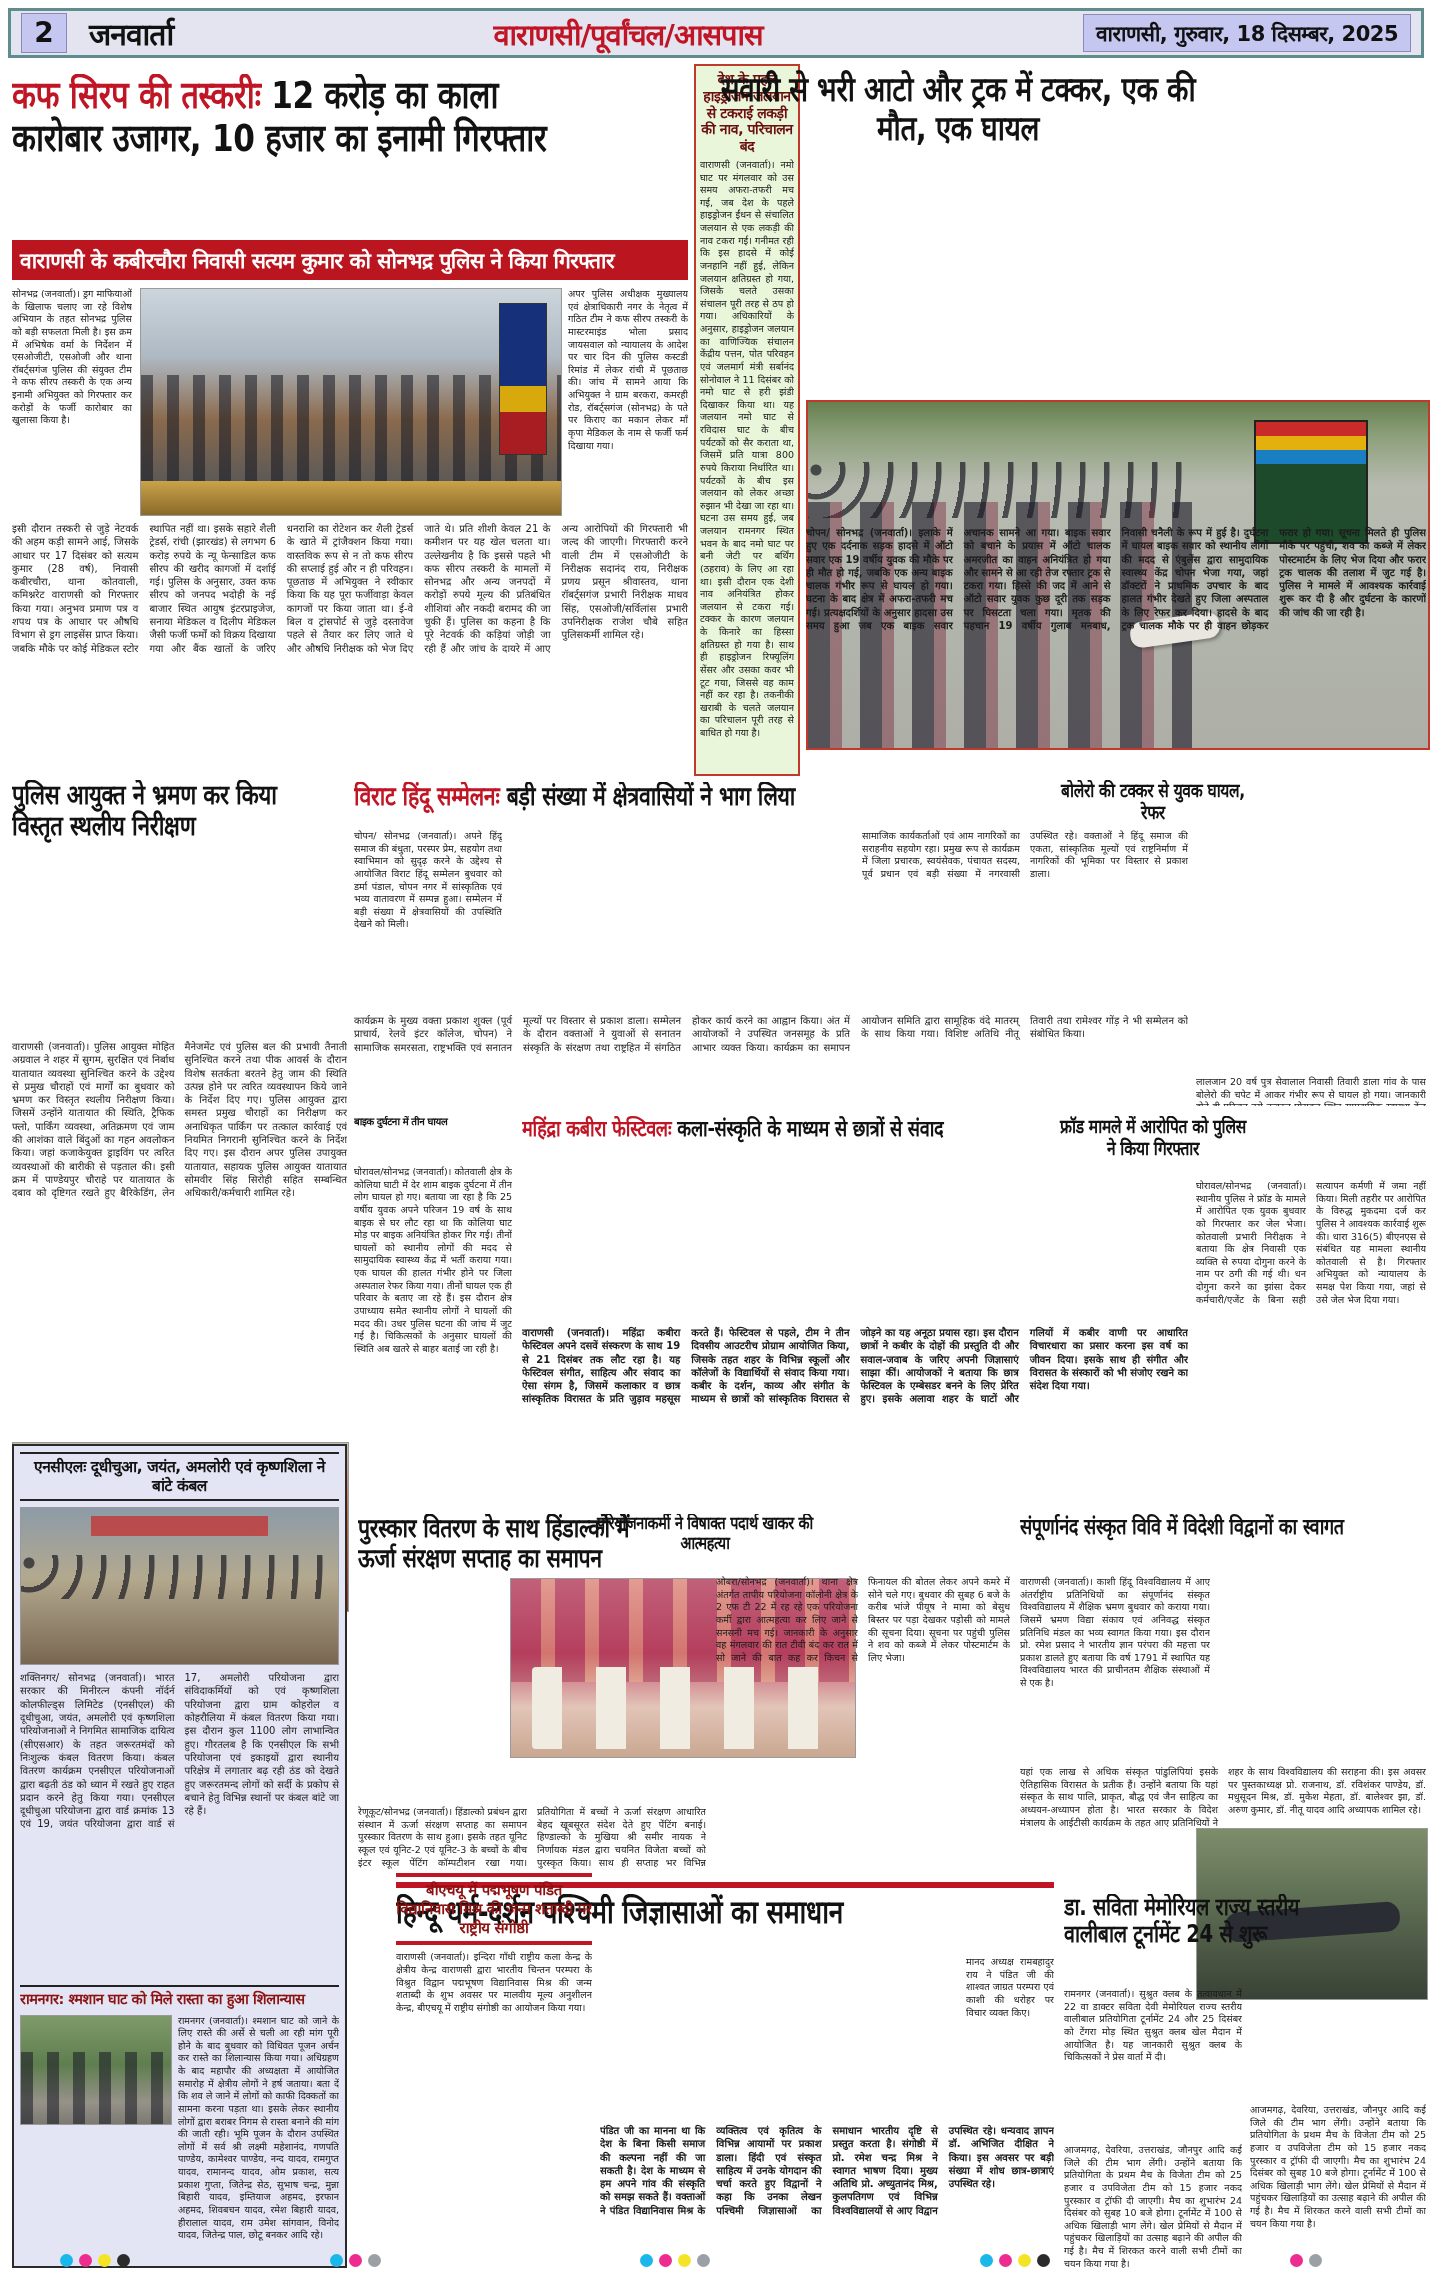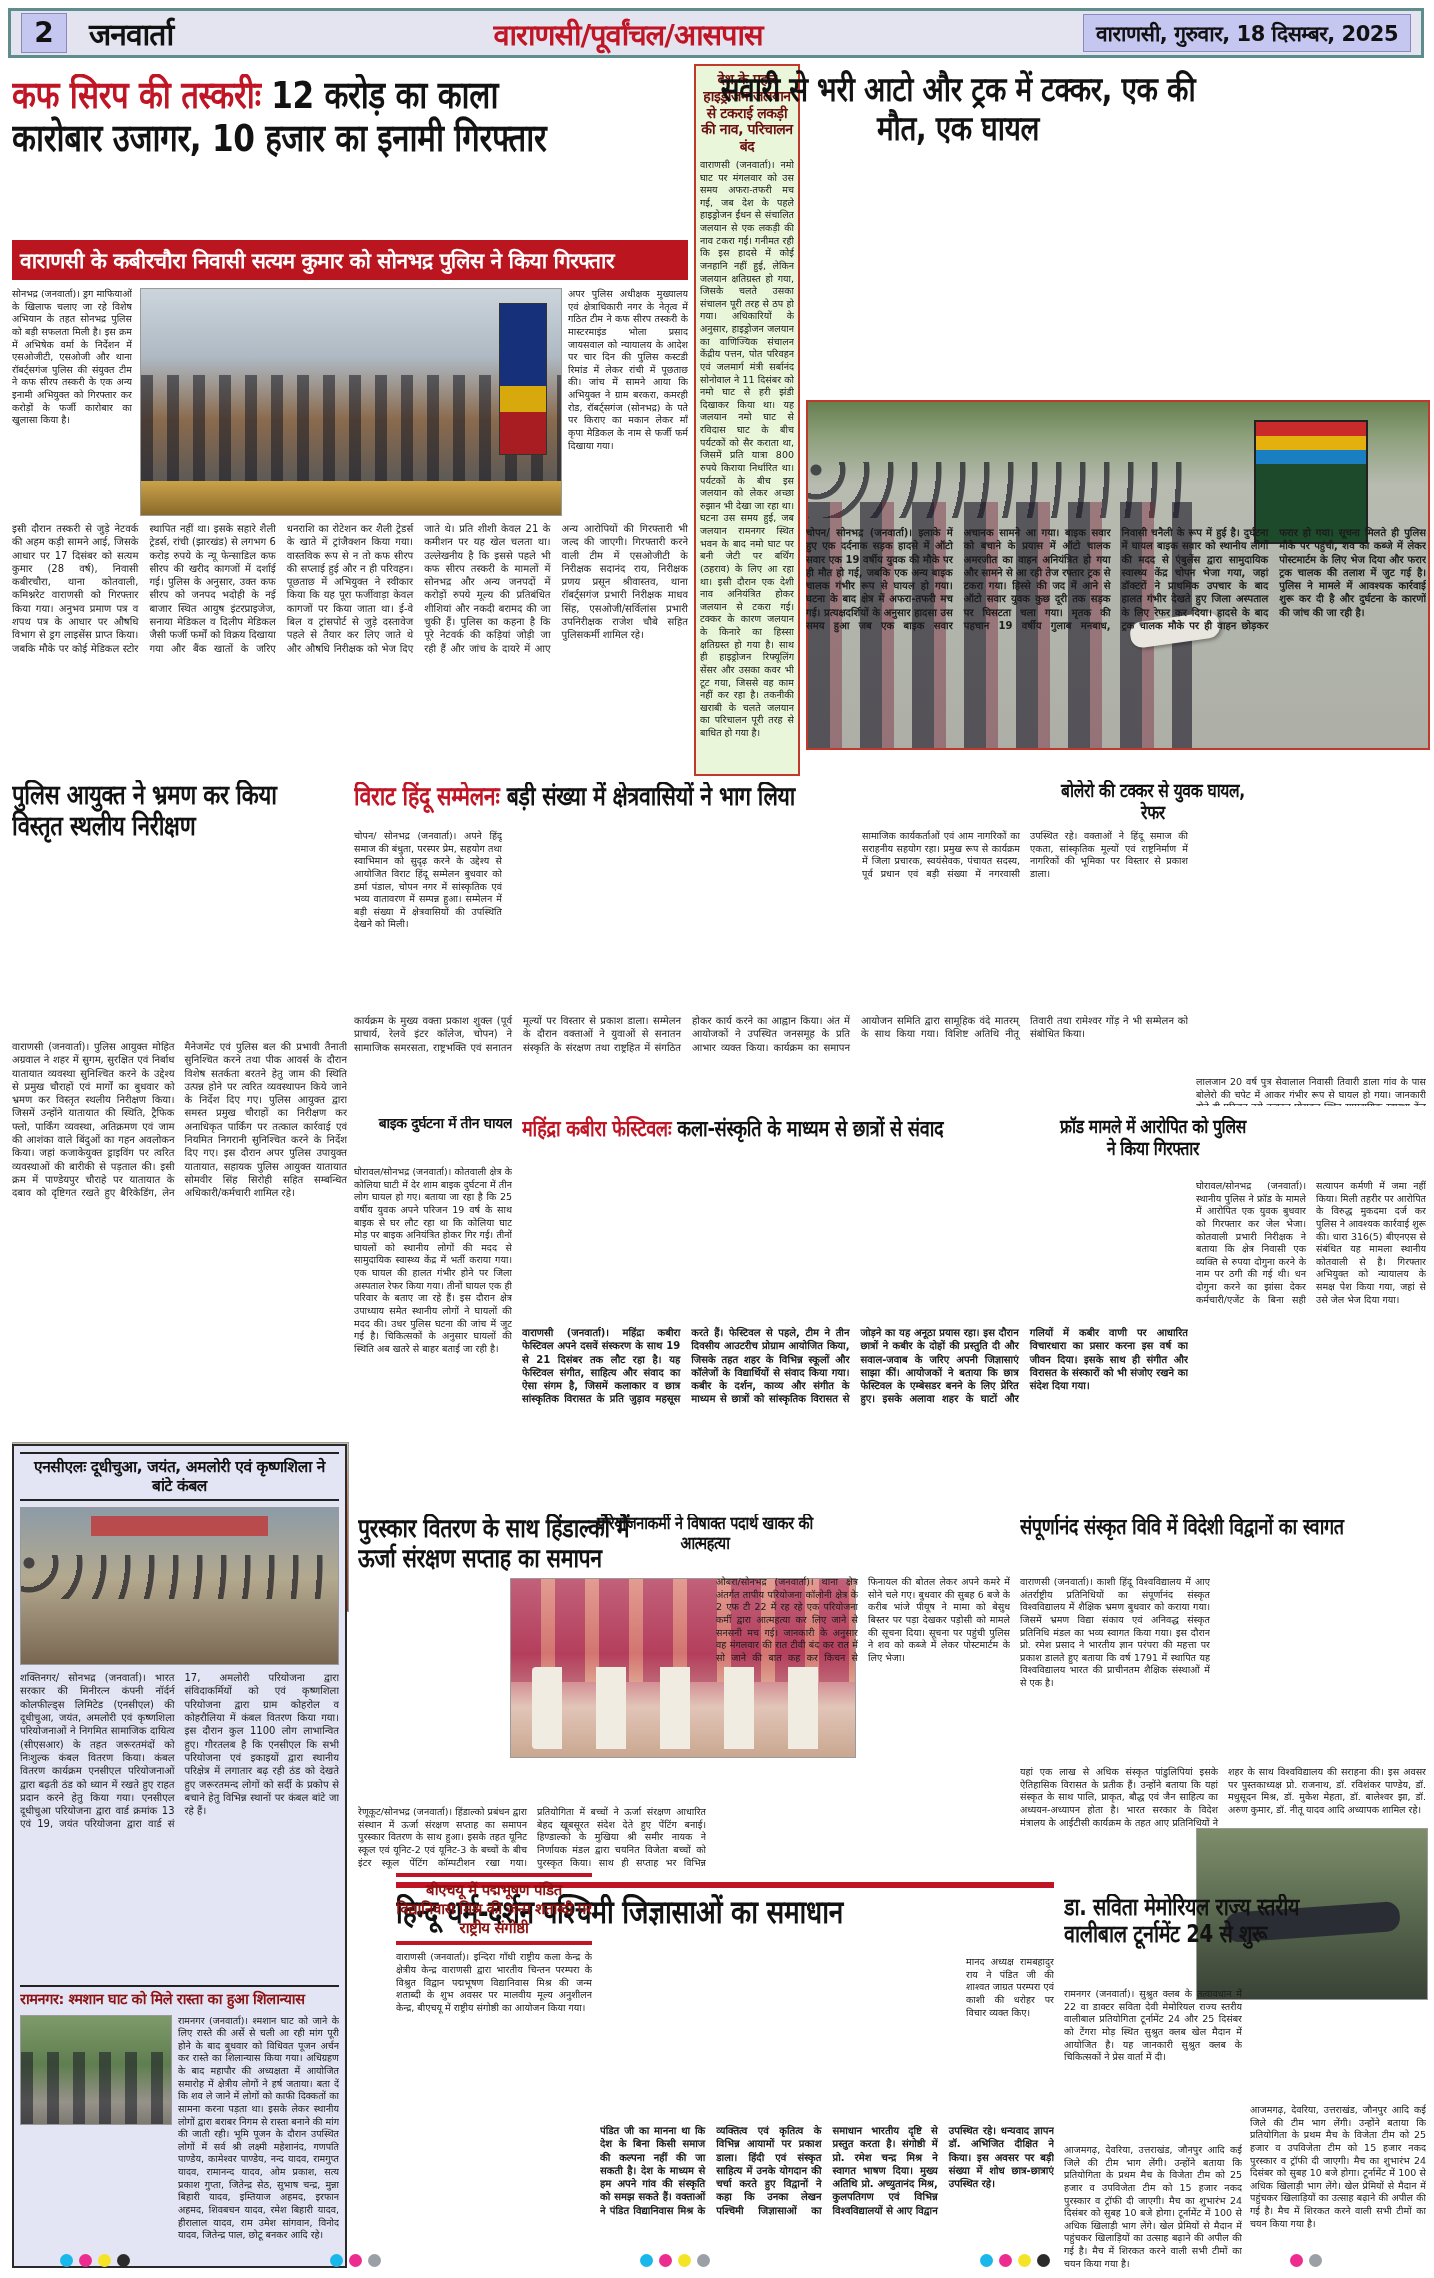--- a/index.html
+++ b/index.html
@@ -101,21 +101,21 @@
   </div>
   <div class="abs bd bd-sm cols2" style="left:862px;top:830px;width:326px;height:178px;">सामाजिक कार्यकर्ताओं एवं आम नागरिकों का सराहनीय सहयोग रहा। प्रमुख रूप से कार्यक्रम में जिला प्रचारक, स्वयंसेवक, पंचायत सदस्य, पूर्व प्रधान एवं बड़ी संख्या में नगरवासी उपस्थित रहे। वक्ताओं ने हिंदू समाज की एकता, सांस्कृतिक मूल्यों एवं राष्ट्रनिर्माण में नागरिकों की भूमिका पर विस्तार से प्रकाश डाला।</div>
   <div class="abs bd cols5" style="left:354px;top:1014px;width:834px;height:92px;">कार्यक्रम के मुख्य वक्ता प्रकाश शुक्ल (पूर्व प्राचार्य, रेलवे इंटर कॉलेज, चोपन) ने सामाजिक समरसता, राष्ट्रभक्ति एवं सनातन मूल्यों पर विस्तार से प्रकाश डाला। सम्मेलन के दौरान वक्ताओं ने युवाओं से सनातन संस्कृति के संरक्षण तथा राष्ट्रहित में संगठित होकर कार्य करने का आह्वान किया। अंत में आयोजकों ने उपस्थित जनसमूह के प्रति आभार व्यक्त किया। कार्यक्रम का समापन आयोजन समिति द्वारा सामूहिक वंदे मातरम् के साथ किया गया। विशिष्ट अतिथि नीतू तिवारी तथा रामेश्वर गोंड़ ने भी सम्मेलन को संबोधित किया।</div>
 
   <div class="abs hl condense-c" style="left:1196px;top:780px;width:230px;height:54px;font-size:19px;text-align:center;">बोलेरो की टक्कर से युवक घायल, रेफर</div>
   <div class="abs photo ph-injured" style="left:1196px;top:900px;width:230px;height:170px;">
     <div class="abs" style="left:12%;top:46%;width:76%;height:30px;background:#2a2d33;border-radius:14px;transform:rotate(-4deg);"></div>
   </div>
   <div class="abs bd bd-sm" style="left:1196px;top:1076px;width:230px;height:30px;">लालजान 20 वर्ष पुत्र सेवालाल निवासी तिवारी डाला गांव के पास बोलेरो की चपेट में आकर गंभीर रूप से घायल हो गया। जानकारी होते ही परिजन उसे तत्काल घोरावल स्थित सामुदायिक स्वास्थ्य केंद्र ले गए, जहां चिकित्सकों ने प्राथमिक उपचार के बाद हालत गंभीर देख वाराणसी ट्रामा सेंटर रेफर कर दिया। उसके स्वजन ने बताया कि बाइक और बोलेरो की टक्कर इतनी जबरदस्त थी कि युवक दूर जा गिरा। सूचना पर पहुंची पुलिस मामले की जांच कर रही है।</div>
 
-  <div class="abs hl" style="left:354px;top:1116px;width:158px;height:46px;font-size:14px;text-align:right;">बाइक दुर्घटना में तीन घायल</div>
+  <div class="abs hl" style="left:354px;top:1116px;width:158px;height:46px;font-size:10px;text-align:left;">बाइक दुर्घटना में तीन घायल</div>
   <div class="abs bd bd-sm" style="left:354px;top:1166px;width:158px;height:336px;">घोरावल/सोनभद्र (जनवार्ता)। कोतवाली क्षेत्र के कोलिया घाटी में देर शाम बाइक दुर्घटना में तीन लोग घायल हो गए। बताया जा रहा है कि 25 वर्षीय युवक अपने परिजन 19 वर्ष के साथ बाइक से घर लौट रहा था कि कोलिया घाट मोड़ पर बाइक अनियंत्रित होकर गिर गई। तीनों घायलों को स्थानीय लोगों की मदद से सामुदायिक स्वास्थ्य केंद्र में भर्ती कराया गया। एक घायल की हालत गंभीर होने पर जिला अस्पताल रेफर किया गया। तीनों घायल एक ही परिवार के बताए जा रहे हैं। इस दौरान क्षेत्र उपाध्याय समेत स्थानीय लोगों ने घायलों की मदद की। उधर पुलिस घटना की जांच में जुट गई है। चिकित्सकों के अनुसार घायलों की स्थिति अब खतरे से बाहर बताई जा रही है।</div>
 
   <div class="abs hl condense" style="left:522px;top:1116px;width:666px;height:58px;font-size:22px;">
     <span class="red">महिंद्रा कबीरा फेस्टिवलः </span><span>कला-संस्कृति के माध्यम से छात्रों से संवाद</span>
   </div>
 
   <div class="abs bd cols4" style="left:522px;top:1326px;width:666px;height:176px;">वाराणसी (जनवार्ता)। महिंद्रा कबीरा फेस्टिवल अपने दसवें संस्करण के साथ 19 से 21 दिसंबर तक लौट रहा है। यह फेस्टिवल संगीत, साहित्य और संवाद का ऐसा संगम है, जिसमें कलाकार व छात्र सांस्कृतिक विरासत के प्रति जुड़ाव महसूस करते हैं। फेस्टिवल से पहले, टीम ने तीन दिवसीय आउटरीच प्रोग्राम आयोजित किया, जिसके तहत शहर के विभिन्न स्कूलों और कॉलेजों के विद्यार्थियों से संवाद किया गया। कबीर के दर्शन, काव्य और संगीत के माध्यम से छात्रों को सांस्कृतिक विरासत से जोड़ने का यह अनूठा प्रयास रहा। इस दौरान छात्रों ने कबीर के दोहों की प्रस्तुति दी और सवाल-जवाब के जरिए अपनी जिज्ञासाएं साझा कीं। आयोजकों ने बताया कि छात्र फेस्टिवल के एम्बेसडर बनने के लिए प्रेरित हुए। इसके अलावा शहर के घाटों और गलियों में कबीर वाणी पर आधारित विचारधारा का प्रसार करना इस वर्ष का जीवन दिया। इसके साथ ही संगीत और विरासत के संस्कारों को भी संजोए रखने का संदेश दिया गया।</div>
 
   <div class="abs hl condense-c" style="left:1196px;top:1116px;width:230px;height:58px;font-size:19px;text-align:center;">फ्रॉड मामले में आरोपित को पुलिस ने किया गिरफ्तार</div>
   <div class="abs bd bd-sm cols2" style="left:1196px;top:1180px;width:230px;height:322px;">घोरावल/सोनभद्र (जनवार्ता)। स्थानीय पुलिस ने फ्रॉड के मामले में आरोपित एक युवक बुधवार को गिरफ्तार कर जेल भेजा। कोतवाली प्रभारी निरीक्षक ने बताया कि क्षेत्र निवासी एक व्यक्ति से रुपया दोगुना करने के नाम पर ठगी की गई थी। धन दोगुना करने का झांसा देकर कर्मचारी/एजेंट के बिना सही सत्यापन कर्मणी में जमा नहीं किया। मिली तहरीर पर आरोपित के विरुद्ध मुकदमा दर्ज कर पुलिस ने आवश्यक कार्रवाई शुरू की। धारा 316(5) बीएनएस से संबंधित यह मामला स्थानीय कोतवाली से है। गिरफ्तार अभियुक्त को न्यायालय के समक्ष पेश किया गया, जहां से उसे जेल भेज दिया गया।</div>

